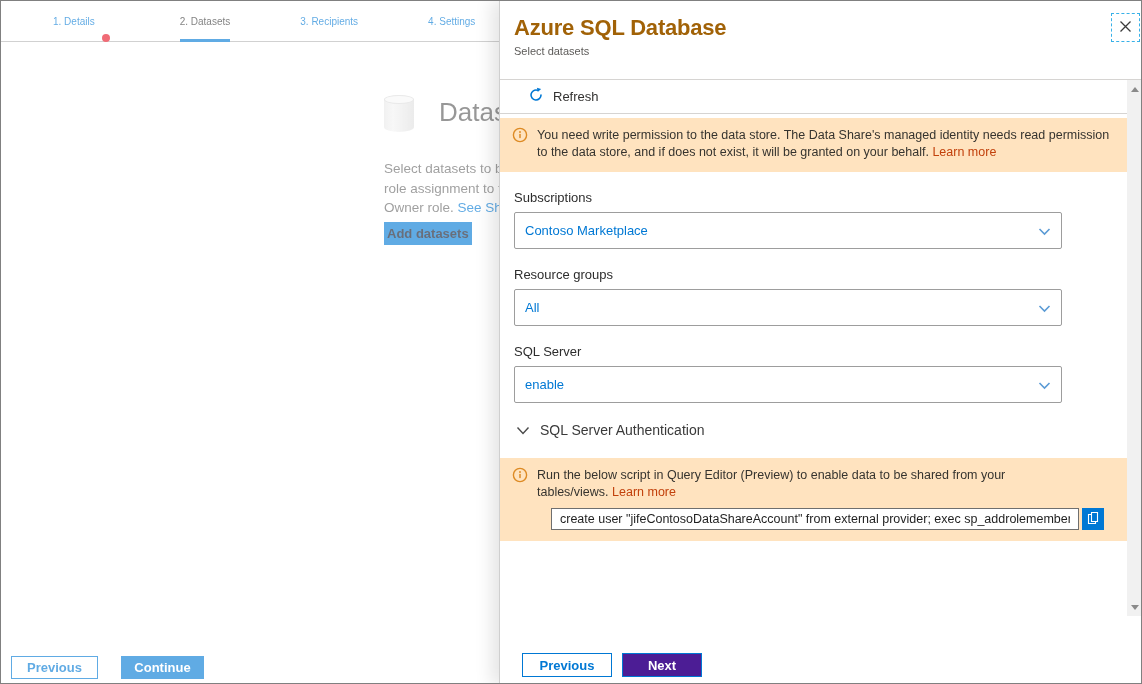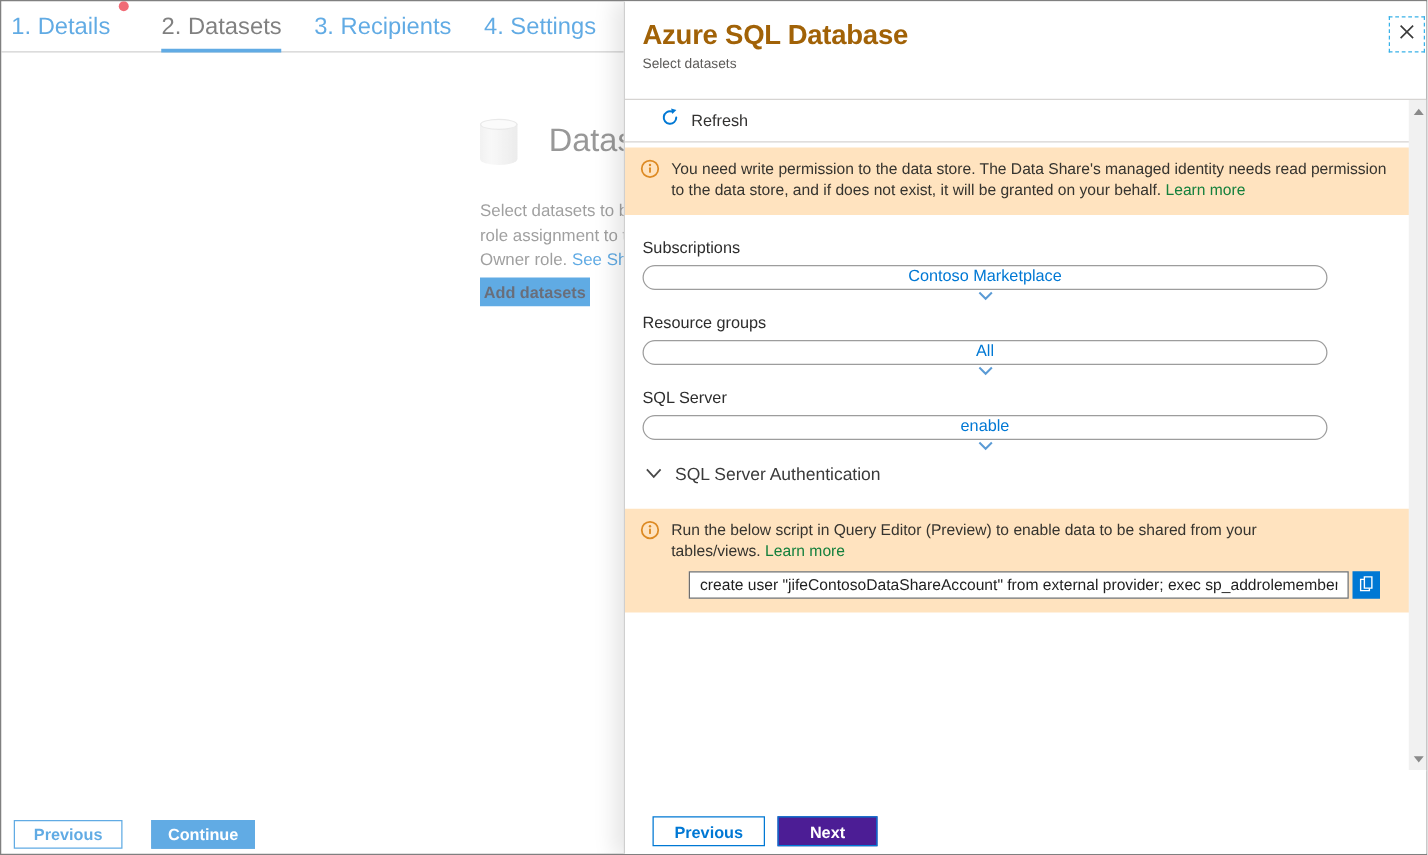--- a/index.html
+++ b/index.html
@@ -5,22 +5,22 @@
   * { margin:0; padding:0; box-sizing:border-box; }
   body { background:#fff; font-family:"Liberation Sans", sans-serif; }
   .stage { position:relative; width:1142px; height:684px; background:#fff;
            border:1px solid #808080; overflow:hidden; }
 
   
   .left-layer { position:absolute; inset:0; opacity:0.62; }
   .tabbar { position:absolute; top:0; left:0; width:100%; height:41px;
             border-bottom:1px solid #b5b5b5; display:flex; align-items:center;
             padding-left:8px; gap:26px; }
-  .tab { font-size:19px; color:#0078d4; white-space:nowrap; display:flex;
-         align-items:flex-start; gap:7px; height:41px; line-height:41px; position:relative; cursor:pointer; }
+  .tab { font-size:10px; color:#0078d4; white-space:nowrap; display:flex;
+         align-items:flex-end; gap:7px; height:41px; line-height:41px; position:relative; cursor:pointer;margin-left:44px; }
   .tab.active { color:#333; }
   .tab.active .underline { position:absolute; left:0; right:0; bottom:0; height:3px; background:#0078d4; }
   .dot { width:8px; height:8px; border-radius:50%; background:#e81123; display:inline-block; }
 
   .cyl { position:absolute; left:383px; top:94px; width:30px; height:37px; }
   .cyl-body { position:absolute; top:4px; left:0; width:30px; height:33px;
               background:linear-gradient(to right,#e9e9e9,#f4f4f4 30%,#e0e0e0);
               border-radius:0 0 15px 15px / 0 0 5px 5px; }
   .cyl-top { position:absolute; top:0; left:0; width:30px; height:9px; background:#f8f8f8;
              border:1px solid #dcdcdc; border-radius:50%; }
@@ -50,26 +50,26 @@
   .refresh-row { height:34px; display:flex; align-items:center; gap:9px; padding:0 28px;
                  border-bottom:1px solid #d6d4d2; cursor:pointer; }
   .refresh-label { font-size:13px; color:#323130; }
 
   .banner { display:flex; gap:9px; background:#ffe3bf; padding:9px 12px 11px; width:100%; }
   .banner.first { margin-top:4px; }
   .banner.second { margin-top:19px; }
   .banner-text { font-size:12.5px; line-height:17px; color:#36342f; }
   .banner-text.b1 { max-width:578px; }
   .banner-text.b2 { max-width:505px; }
-  .lnk { color:#15803d; cursor:pointer; }
+  .lnk { color:#c2410c; cursor:pointer; }
 
   .field-label { margin:18px 0 0 14px; font-size:13px; color:#2d2d2d; }
-  .dropdown { margin:7px 0 0 14px; width:548px; height:20px; border:1px solid #9d9d9d;
-              border-radius:12px; background:#fff; display:flex; align-items:center;
-              justify-content:space-between; padding:0 10px; cursor:pointer;flex-direction:column; }
+  .dropdown { margin:7px 0 0 14px; width:548px; height:37px; border:1px solid #9d9d9d;
+              border-radius:2px; background:#fff; display:flex; align-items:center;
+              justify-content:space-between; padding:0 10px; cursor:pointer; }
   .dd-value { font-size:13px; color:#0078d4; }
 
   .auth-row { margin:18px 0 0 16px; display:flex; align-items:center; gap:10px; cursor:pointer; }
   .auth-label { font-size:14px; color:#3a3a3a; }
 
   .script-row { margin:7px 0 0 14px; display:flex; align-items:center; gap:3px; }
   .script-input { width:528px; height:22px; border:1px solid #6f6f6f; background:#fff;
                   font-family:"Liberation Sans", sans-serif; font-size:12.5px; color:#1f1f1f;
                   padding:0 8px; white-space:nowrap; overflow:hidden; }
   .copy-btn { width:22px; height:22px; background:#0078d4; border:none; display:flex;

